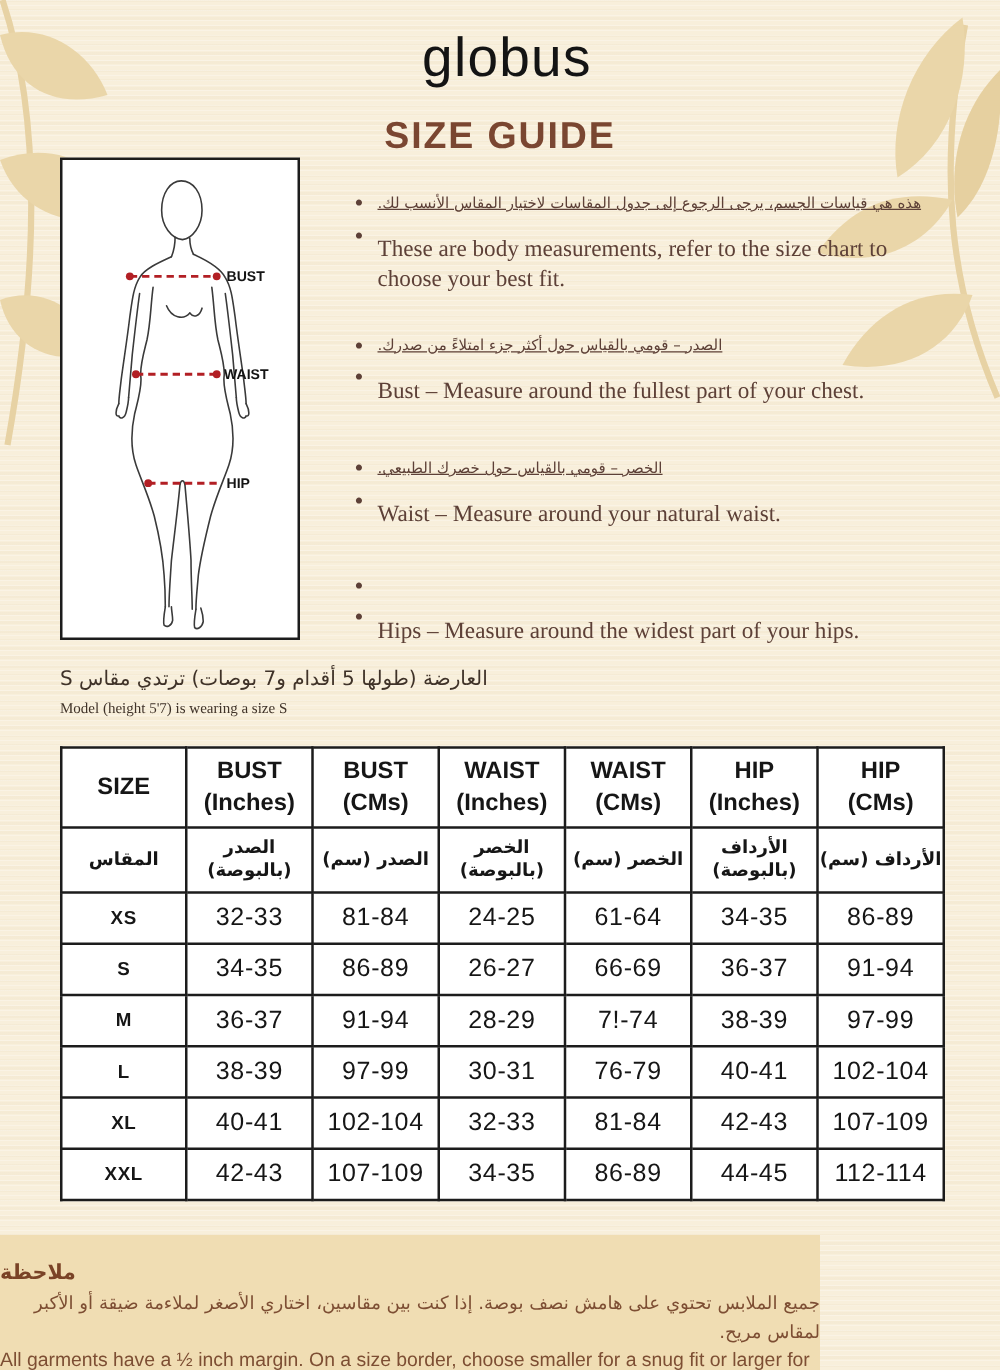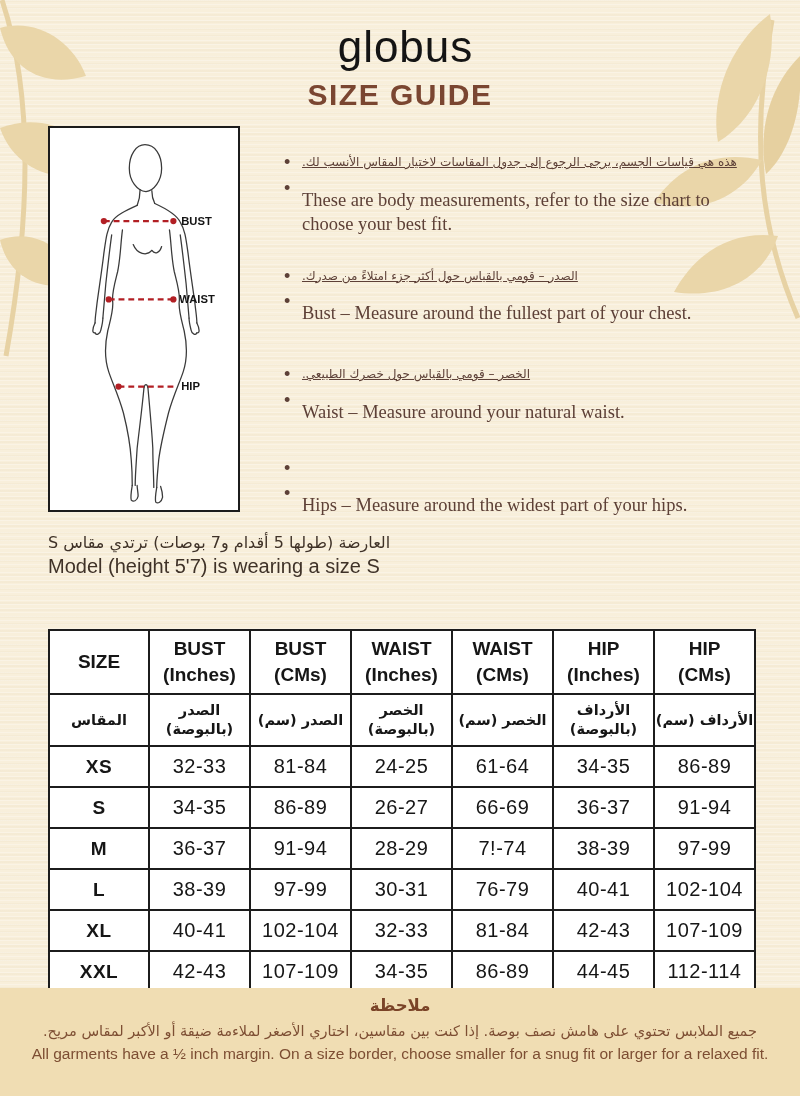--- a/index.html
+++ b/index.html
@@ -17,57 +17,57 @@
                repeating-linear-gradient(180deg, rgba(223,204,166,.12) 0 2px, rgba(0,0,0,0) 2px 7px);
   }
   .leaf-deco { position:absolute; z-index:0; pointer-events:none; }
   .leaf-tr { top:0; right:0; }
   .leaf-lm { left:0; top:486; }
 
   .content { position:relative; z-index:1; }
 
   .brand { text-align:center; padding-top:22px; font-size:44px; letter-spacing:1px;
            color:#141414; font-weight:500;padding-left:11px; }
-  .page-title { text-align:center; margin-top:6px; font-size:30px; font-weight:bold;
+  .page-title { text-align:center; margin-top:20px; font-size:30px; font-weight:bold;
                 color:#7a4631; letter-spacing:1.5px; }
 
   .diagram-box { position:absolute; left:48px; top:126px; width:192px; height:386px;
                  background:#ffffff; border:2px solid #1c1c1c; }
   .diagram-box svg { display:block; width:100%; height:100%; }
 
   .bullets { position:absolute; left:284px; top:150px; width:472px; }
   .bullet-group { margin-bottom:0; }
   .b-line { display:flex; align-items:flex-start; }
   .b-dot { width:18px; flex:0 0 18px; font-size:18px; line-height:25px; color:#5d4037; }
   .b-ar { font-family:"DejaVu Sans", sans-serif; font-size:12px; line-height:25.5px;
           color:#5d4037; text-align:center;text-decoration:underline; }
   .b-en { font-family:"Liberation Serif", serif; font-size:18.5px; line-height:24px;
           color:#5d4037;margin-top:12px; }
   .gap-lg { height:28px; } .gap-m1 { height:37px; } .gap-m2 { height:32px; }
 
   .model-info { position:absolute; left:48px; top:531px; }
   .model-ar { font-family:"DejaVu Sans", sans-serif; font-size:16px; line-height:23px;
               color:#3f3228; text-align:left; }
-  .model-en { font-family:Liberation Sans, sans-serif; font-size:20px; line-height:24px;
+  .model-en { font-family:Liberation Serif, serif; font-size:12px; line-height:24px;
               color:#3f3228; }
 
-  table.size-table { position:absolute; left:48px; top:629px; width:708px;
+  table.size-table { position:absolute; left:48px; top:597px; width:708px;
                      border-collapse:collapse; background:#ffffff; table-layout:fixed; }
   .size-table td, .size-table th { border:2px solid #1c1c1c; text-align:center;
                                    vertical-align:middle; color:#161616; }
   .size-table col.c-size { width:100px; }
   .hdr-en th { height:64px; font-size:19px; font-weight:bold; line-height:26px;
                font-family:"Liberation Sans", sans-serif; }
   .hdr-ar td { height:52px; font-family:"DejaVu Sans", sans-serif; font-size:14.5px;
                font-weight:bold; line-height:19px; }
   .data-row td { height:41px; font-size:20px; letter-spacing:.5px; }
-  .data-row td.size-cell { font-weight:bold; font-size:19px; }
-
-  .note-band { position:absolute; left:0; top:988px; width:800px; height:108px;
-               background:#f0ddb3; text-align:center; padding-top:6px; }
+  .data-row td.size-cell { font-weight:bold; font-size:15px; }
+
+  .note-band { position:absolute; left:0; top:988px; width:656px; height:108px;
+               background:#f0ddb3; padding-top:18px; }
   .note-h-ar { font-family:"DejaVu Sans", sans-serif; font-size:16.5px; font-weight:bold;
                color:#7a4327; line-height:24px; }
   .note-h-en { font-size:19px; font-weight:bold; color:#7a4327; line-height:25px; }
   .note-b-ar { font-family:"DejaVu Sans", sans-serif; font-size:14.5px; font-weight:normal;
                color:#7d4e33; line-height:23px; margin-top:2px; }
   .note-b-en { font-size:15.5px; color:#7d4e33; line-height:22px; }
 </style>
 </head>
 <body>
 

